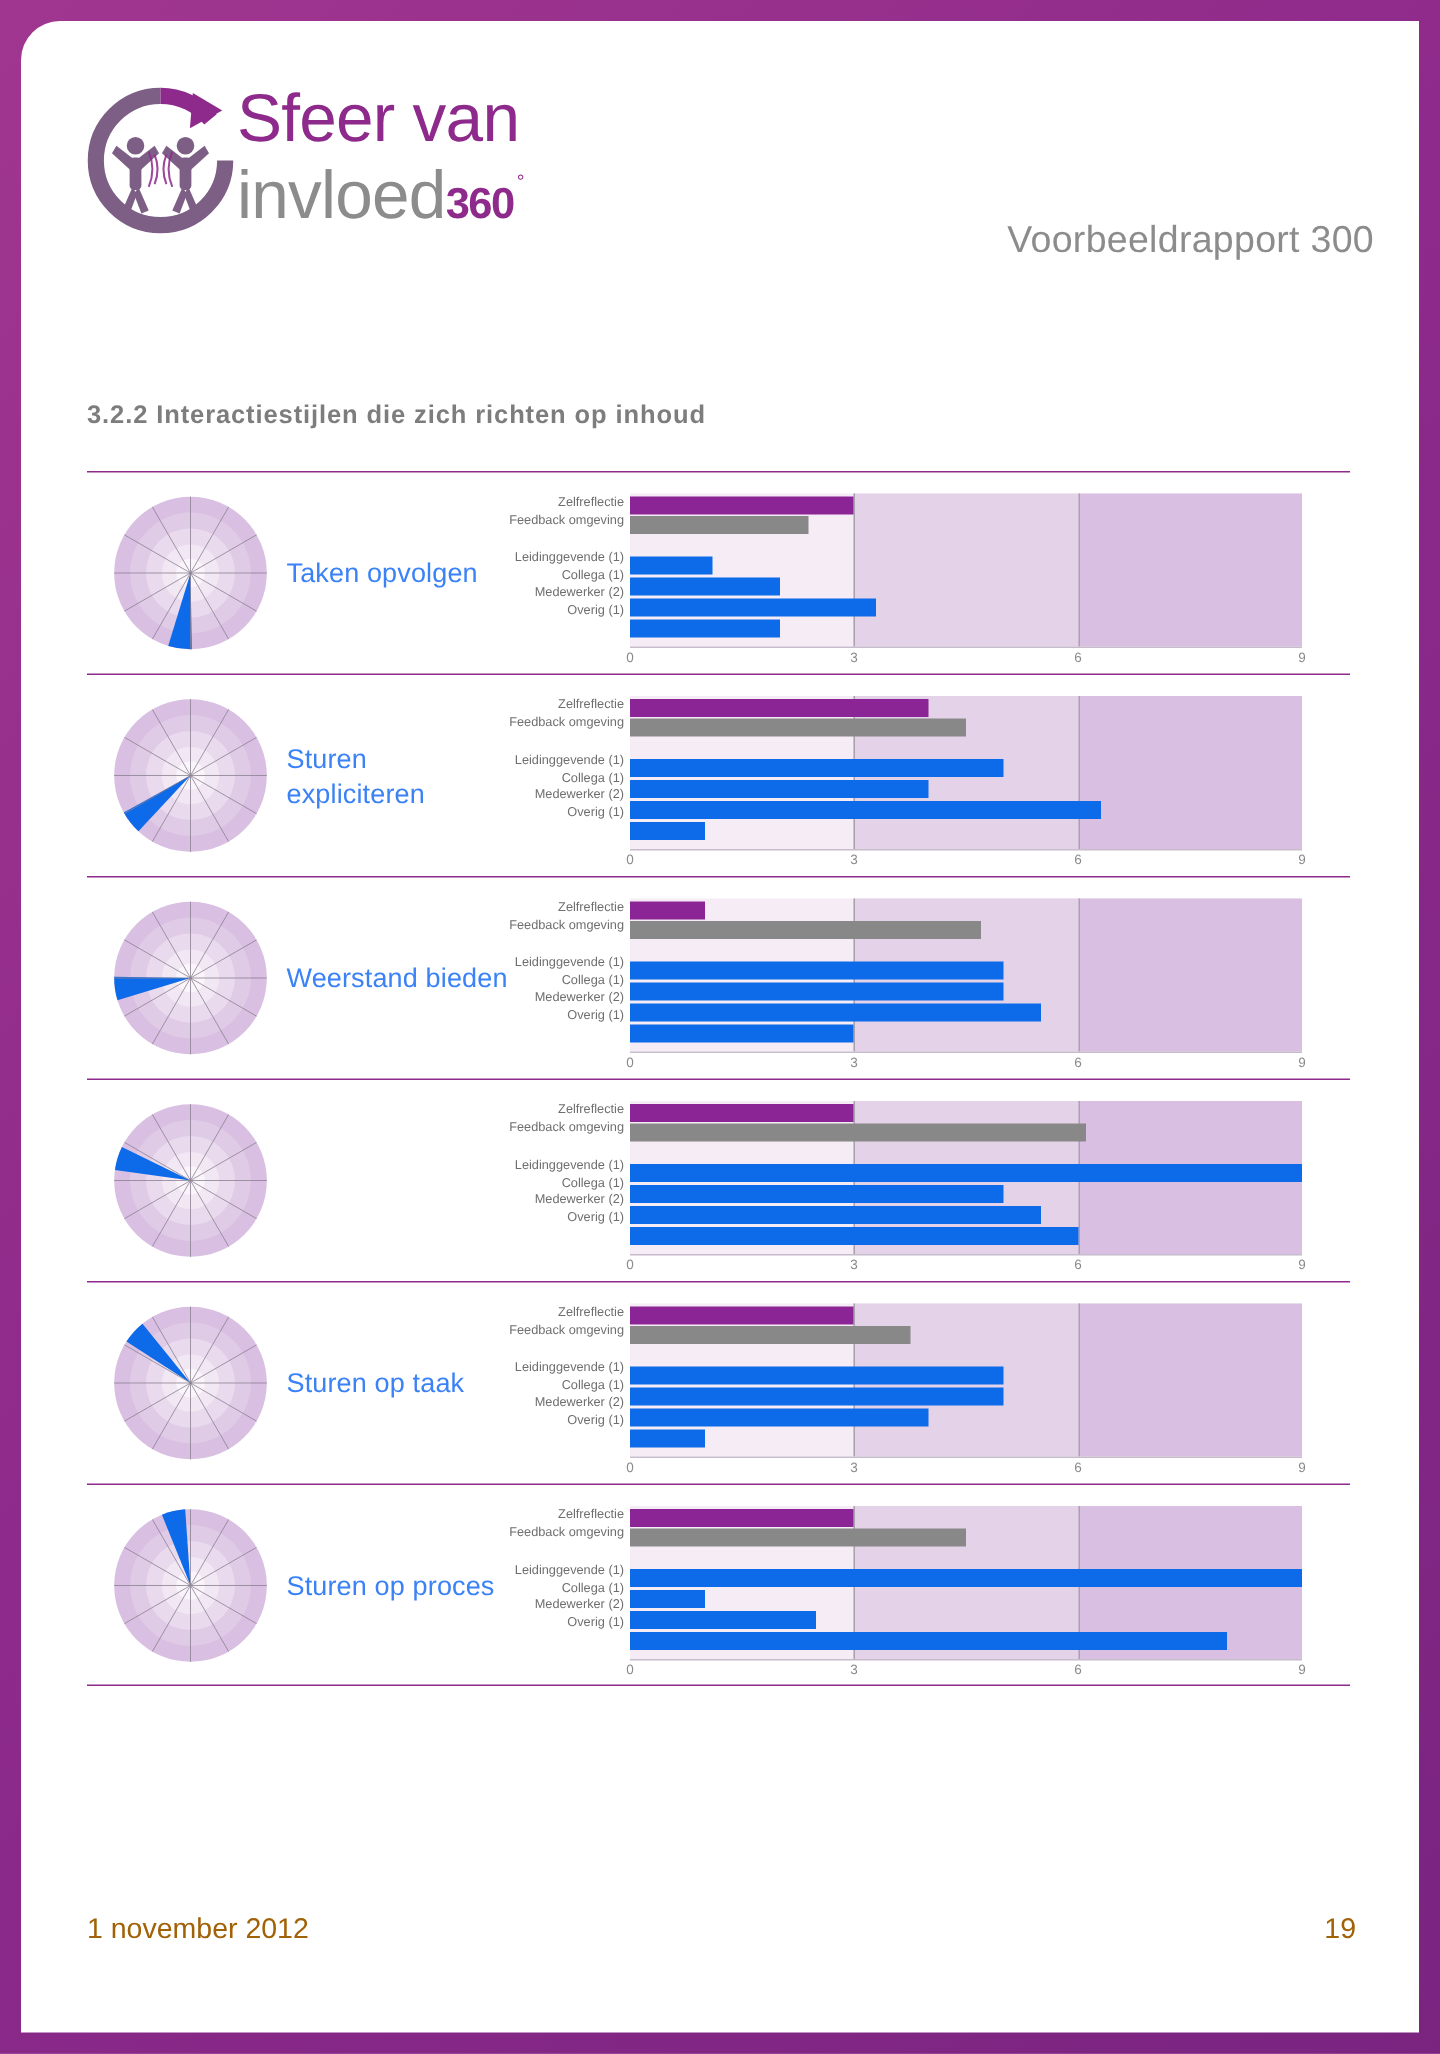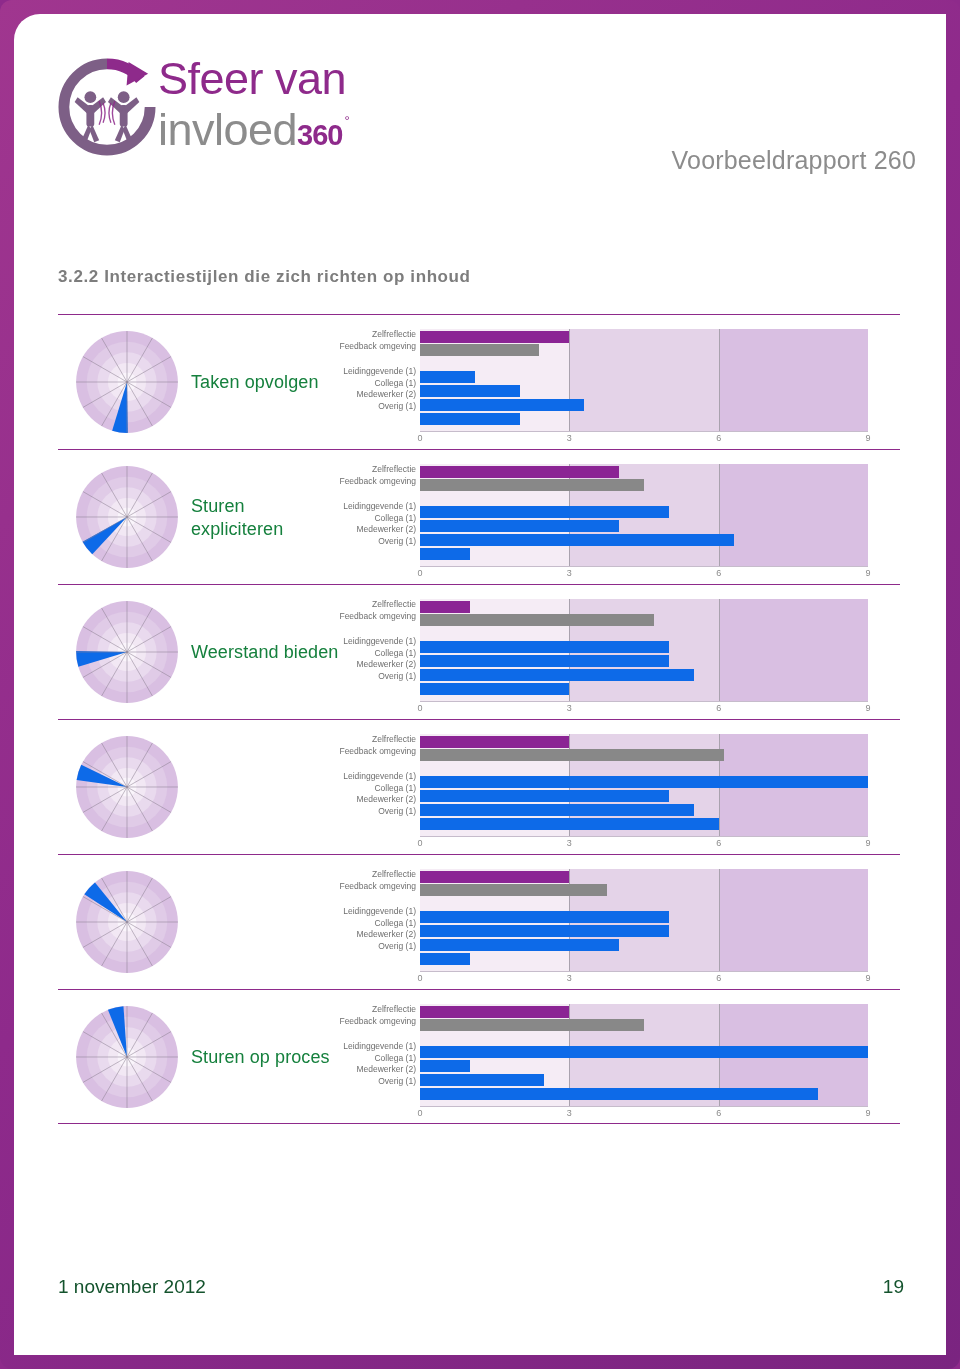--- a/index.html
+++ b/index.html
@@ -7,21 +7,20 @@
     width: 960px; height: 1369px;
     background: #8e2a8b;
     font-family: "Liberation Sans", sans-serif;
     overflow: hidden;
   }
   #page-frame {
     position: absolute;
     left: 0; top: 0;
     width: 960px; height: 1369px;
     background: linear-gradient(135deg,#a0368f 0%, #8e2a8b 45%, #7a2480 100%);
-    border-radius: 12px;
   }
   #page {
     position: absolute;
     left: 14px; top: 14px;
     width: 932px; height: 1341px;
     background: #ffffff;
     border-radius: 26px 0 0 0;
   }
 
   
@@ -60,21 +59,21 @@
     position: relative;
     height: 135px;
     border-top: 1.6px solid #8e2a8b;
   }
   .chart-row:last-child { border-bottom: 1.6px solid #8e2a8b; }
 
   .wheel { position: absolute; left: 16px; top: 14px; width: 106px; height: 106px; }
   .row-label {
     position: absolute; left: 133px; top: 0; width: 150px; height: 135px;
     display: flex; align-items: center;
-    font-size: 18px; color: #15803d; line-height: 23px; letter-spacing: 0.1px;
+    font-size: 18px; color: #3b82f6; line-height: 23px; letter-spacing: 0.1px;
   }
 
   
   .chart-area { position: absolute; left: 280px; top: 0; width: 562px; height: 135px; }
   .cat-labels {
     position: absolute; left: 0; top: 14px; width: 78px;
     font-size: 8.5px; color: #6e6e6e; text-align: right;
   }
   .cat-labels div { height: 11.5px; line-height: 11.5px; }
   .cat-gap { height: 14px !important; }
@@ -101,21 +100,21 @@
     transform: translateX(-50%);
   }
   .axis-line {
     position: absolute; left: 82px; top: 116px; width: 448px; height: 1px;
     background: #c6bccb;
   }
 
   
   #footer { position: absolute; left: 44px; top: 1262px; width: 846px; height: 40px; }
   #footer-date, #footer-page {
-    font-size: 19px; color: #14532d;
+    font-size: 19px; color: #a16207;
   }
   #footer-date { position: absolute; left: 0; top: 0; }
   #footer-page { position: absolute; right: 0; top: 0; }
 </style>
 </head>
 <body>
 
 <div id="page-frame">
   <div id="page">
 
@@ -148,21 +147,21 @@
             </g>
           </svg>
         </div>
         <div id="logo-words">
           <div class="logo-line1">Sfeer van</div>
           <div class="logo-line2">
             <span class="logo-invloed">invloed</span><span class="logo-360">360</span><span class="logo-deg">°</span>
           </div>
         </div>
       </div>
-      <div id="report-title">Voorbeeldrapport 260</div>
+      <div id="report-title">Voorbeeldrapport 300</div>
     </div>
 
     <div id="section-heading">3.2.2 Interactiestijlen die zich richten op inhoud</div>
 
     <div id="chart-table">
         <div class="chart-row">
           <div class="wheel"><svg viewBox="0 0 100 100" width="106" height="106">
               <circle cx="50" cy="50" r="48" fill="#d9bfe2"></circle>
               <circle cx="50" cy="50" r="38" fill="#e0cbe7"></circle>
               <circle cx="50" cy="50" r="28" fill="#e9daee"></circle>
@@ -394,20 +393,21 @@
               <line x1="50" y1="50" x2="50.00" y2="2.00" stroke="#8a7f90" stroke-width="0.5"></line>
               <line x1="50" y1="50" x2="26.00" y2="8.43" stroke="#8a7f90" stroke-width="0.5"></line>
               <line x1="50" y1="50" x2="8.43" y2="26.00" stroke="#8a7f90" stroke-width="0.5"></line>
               <line x1="50" y1="50" x2="2.00" y2="50.00" stroke="#8a7f90" stroke-width="0.5"></line>
               <line x1="50" y1="50" x2="8.43" y2="74.00" stroke="#8a7f90" stroke-width="0.5"></line>
               <line x1="50" y1="50" x2="26.00" y2="91.57" stroke="#8a7f90" stroke-width="0.5"></line>
               <line x1="50" y1="50" x2="50.00" y2="98.00" stroke="#8a7f90" stroke-width="0.5"></line>
               <line x1="50" y1="50" x2="74.00" y2="91.57" stroke="#8a7f90" stroke-width="0.5"></line>
               <line x1="50" y1="50" x2="91.57" y2="74.00" stroke="#8a7f90" stroke-width="0.5"></line>
             </svg></div>
+          <div class="row-label">Sturen op taak</div>
           <div class="chart-area">
             <div class="cat-labels">
               <div>Zelfreflectie</div>
               <div>Feedback omgeving</div>
               <div class="cat-gap"></div>
               <div>Leidinggevende (1)</div>
               <div>Collega (1)</div>
               <div>Medewerker (2)</div>
               <div>Overig (1)</div>
             </div>

